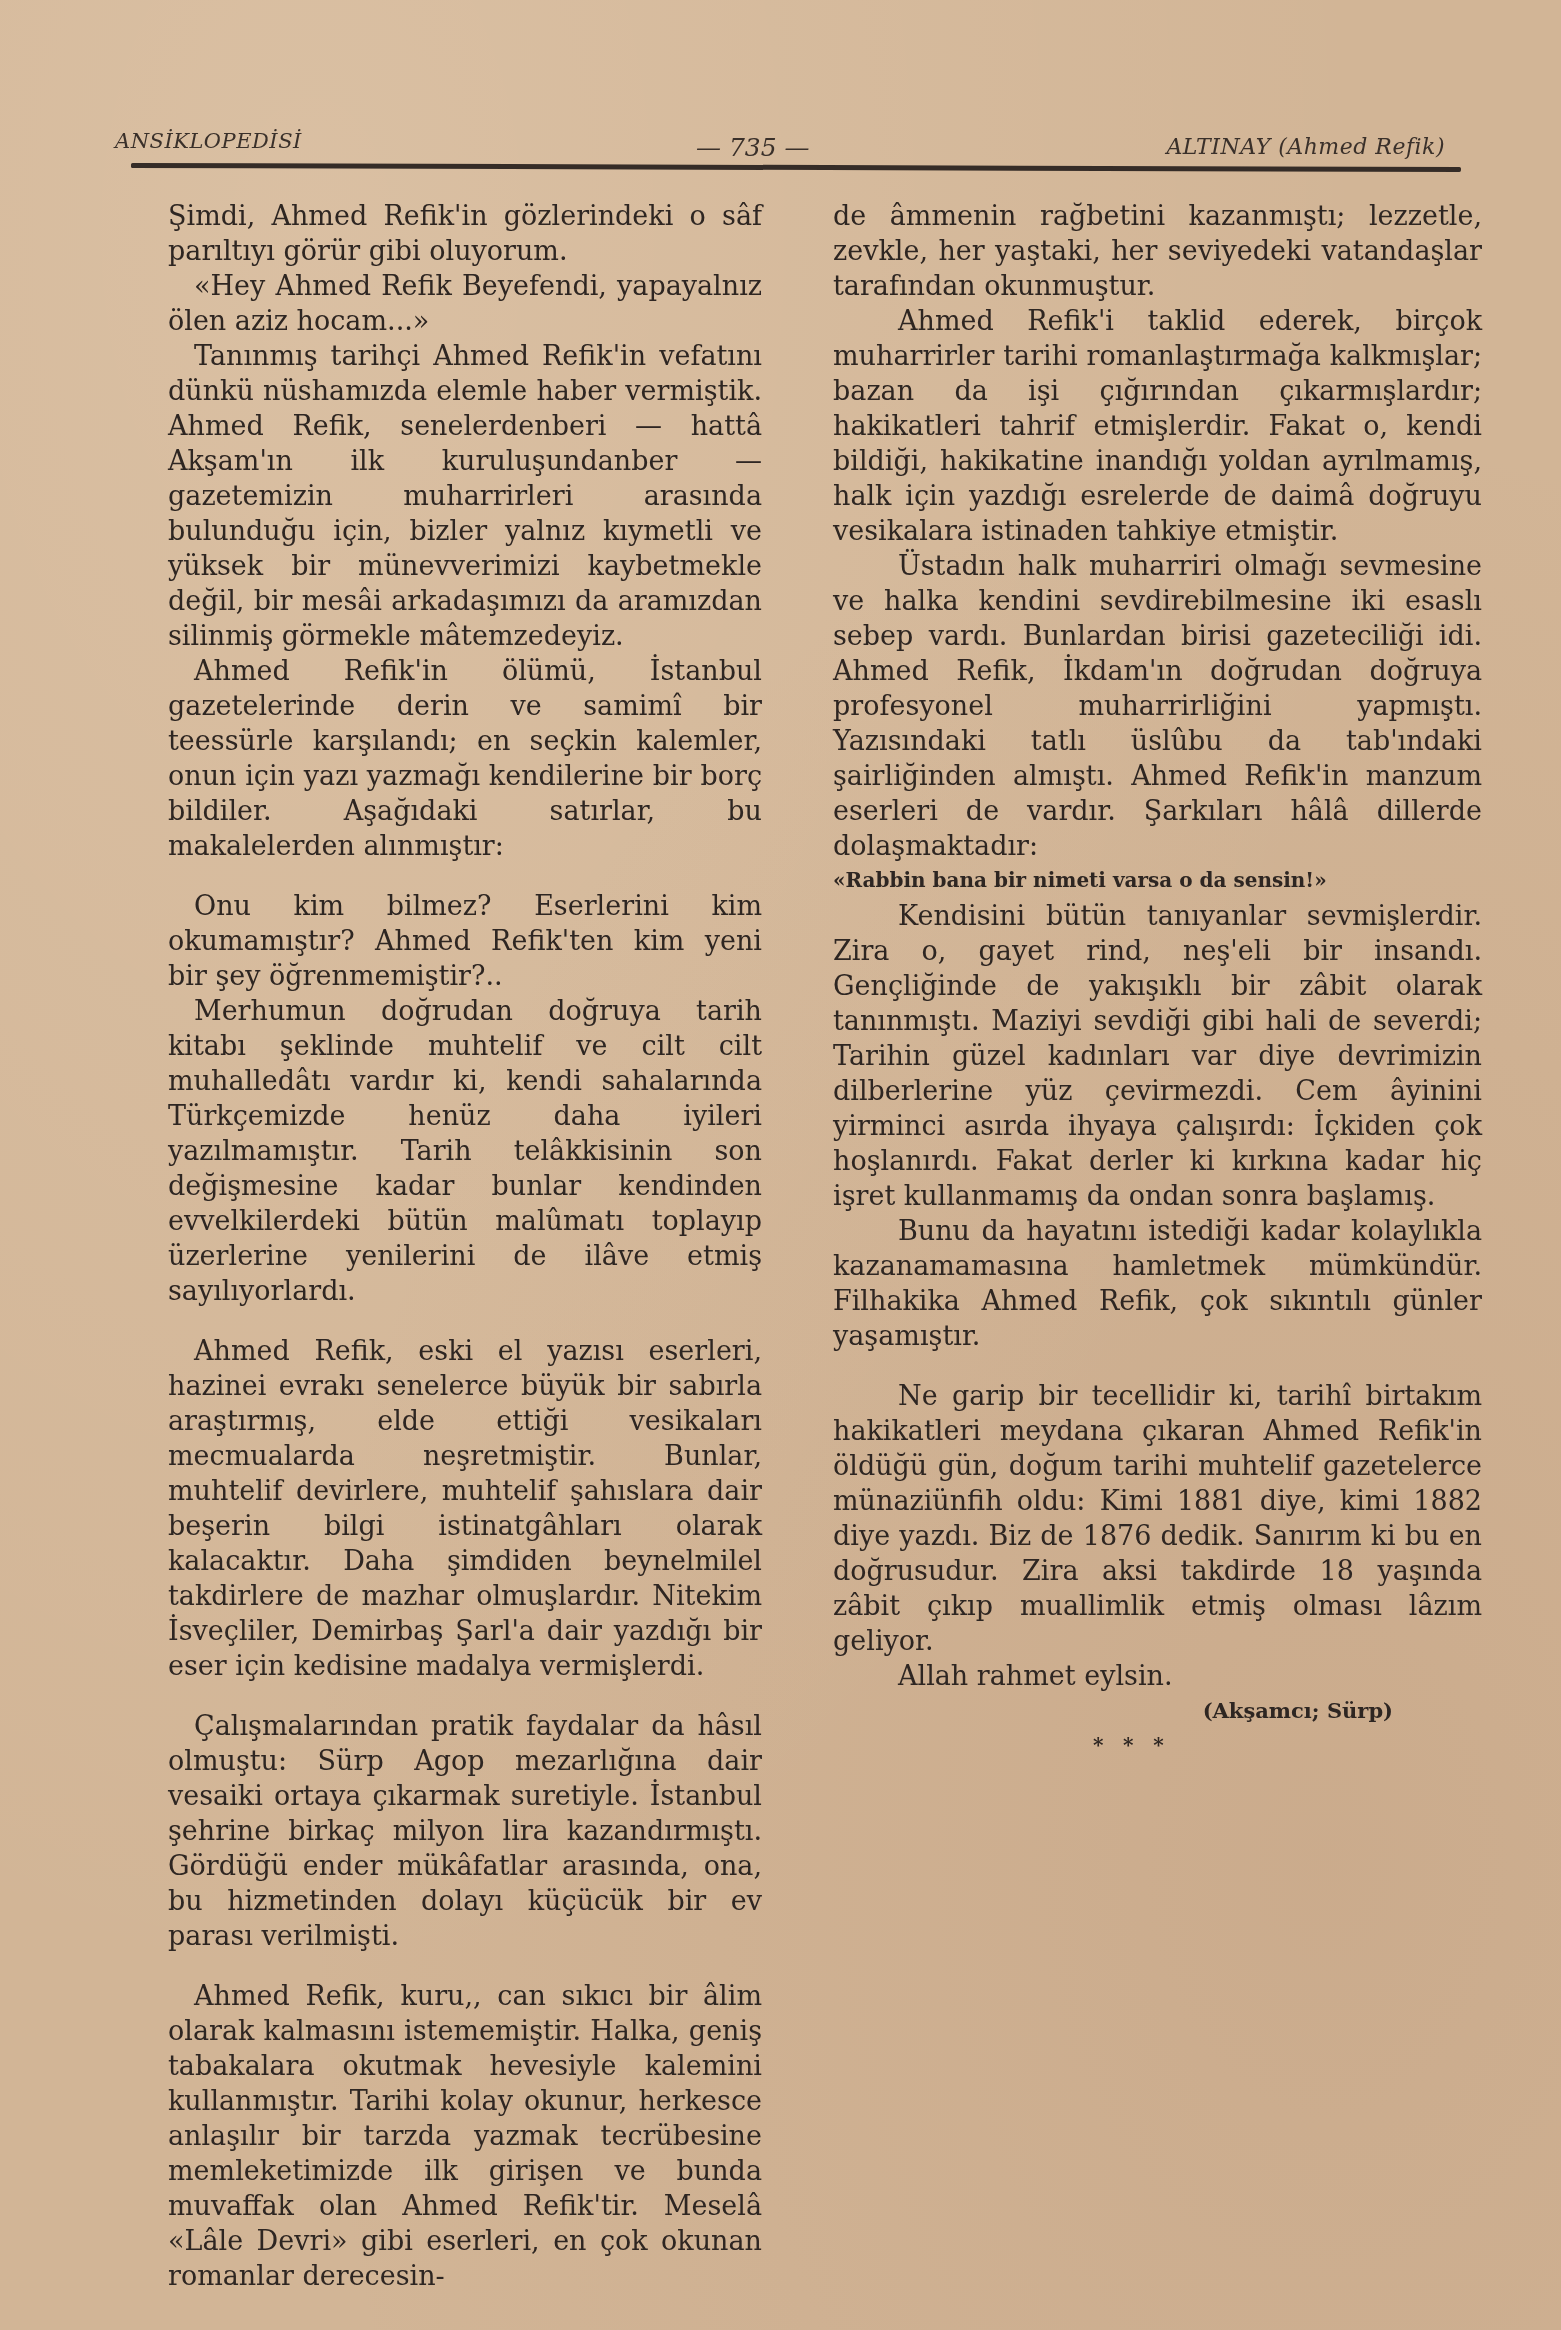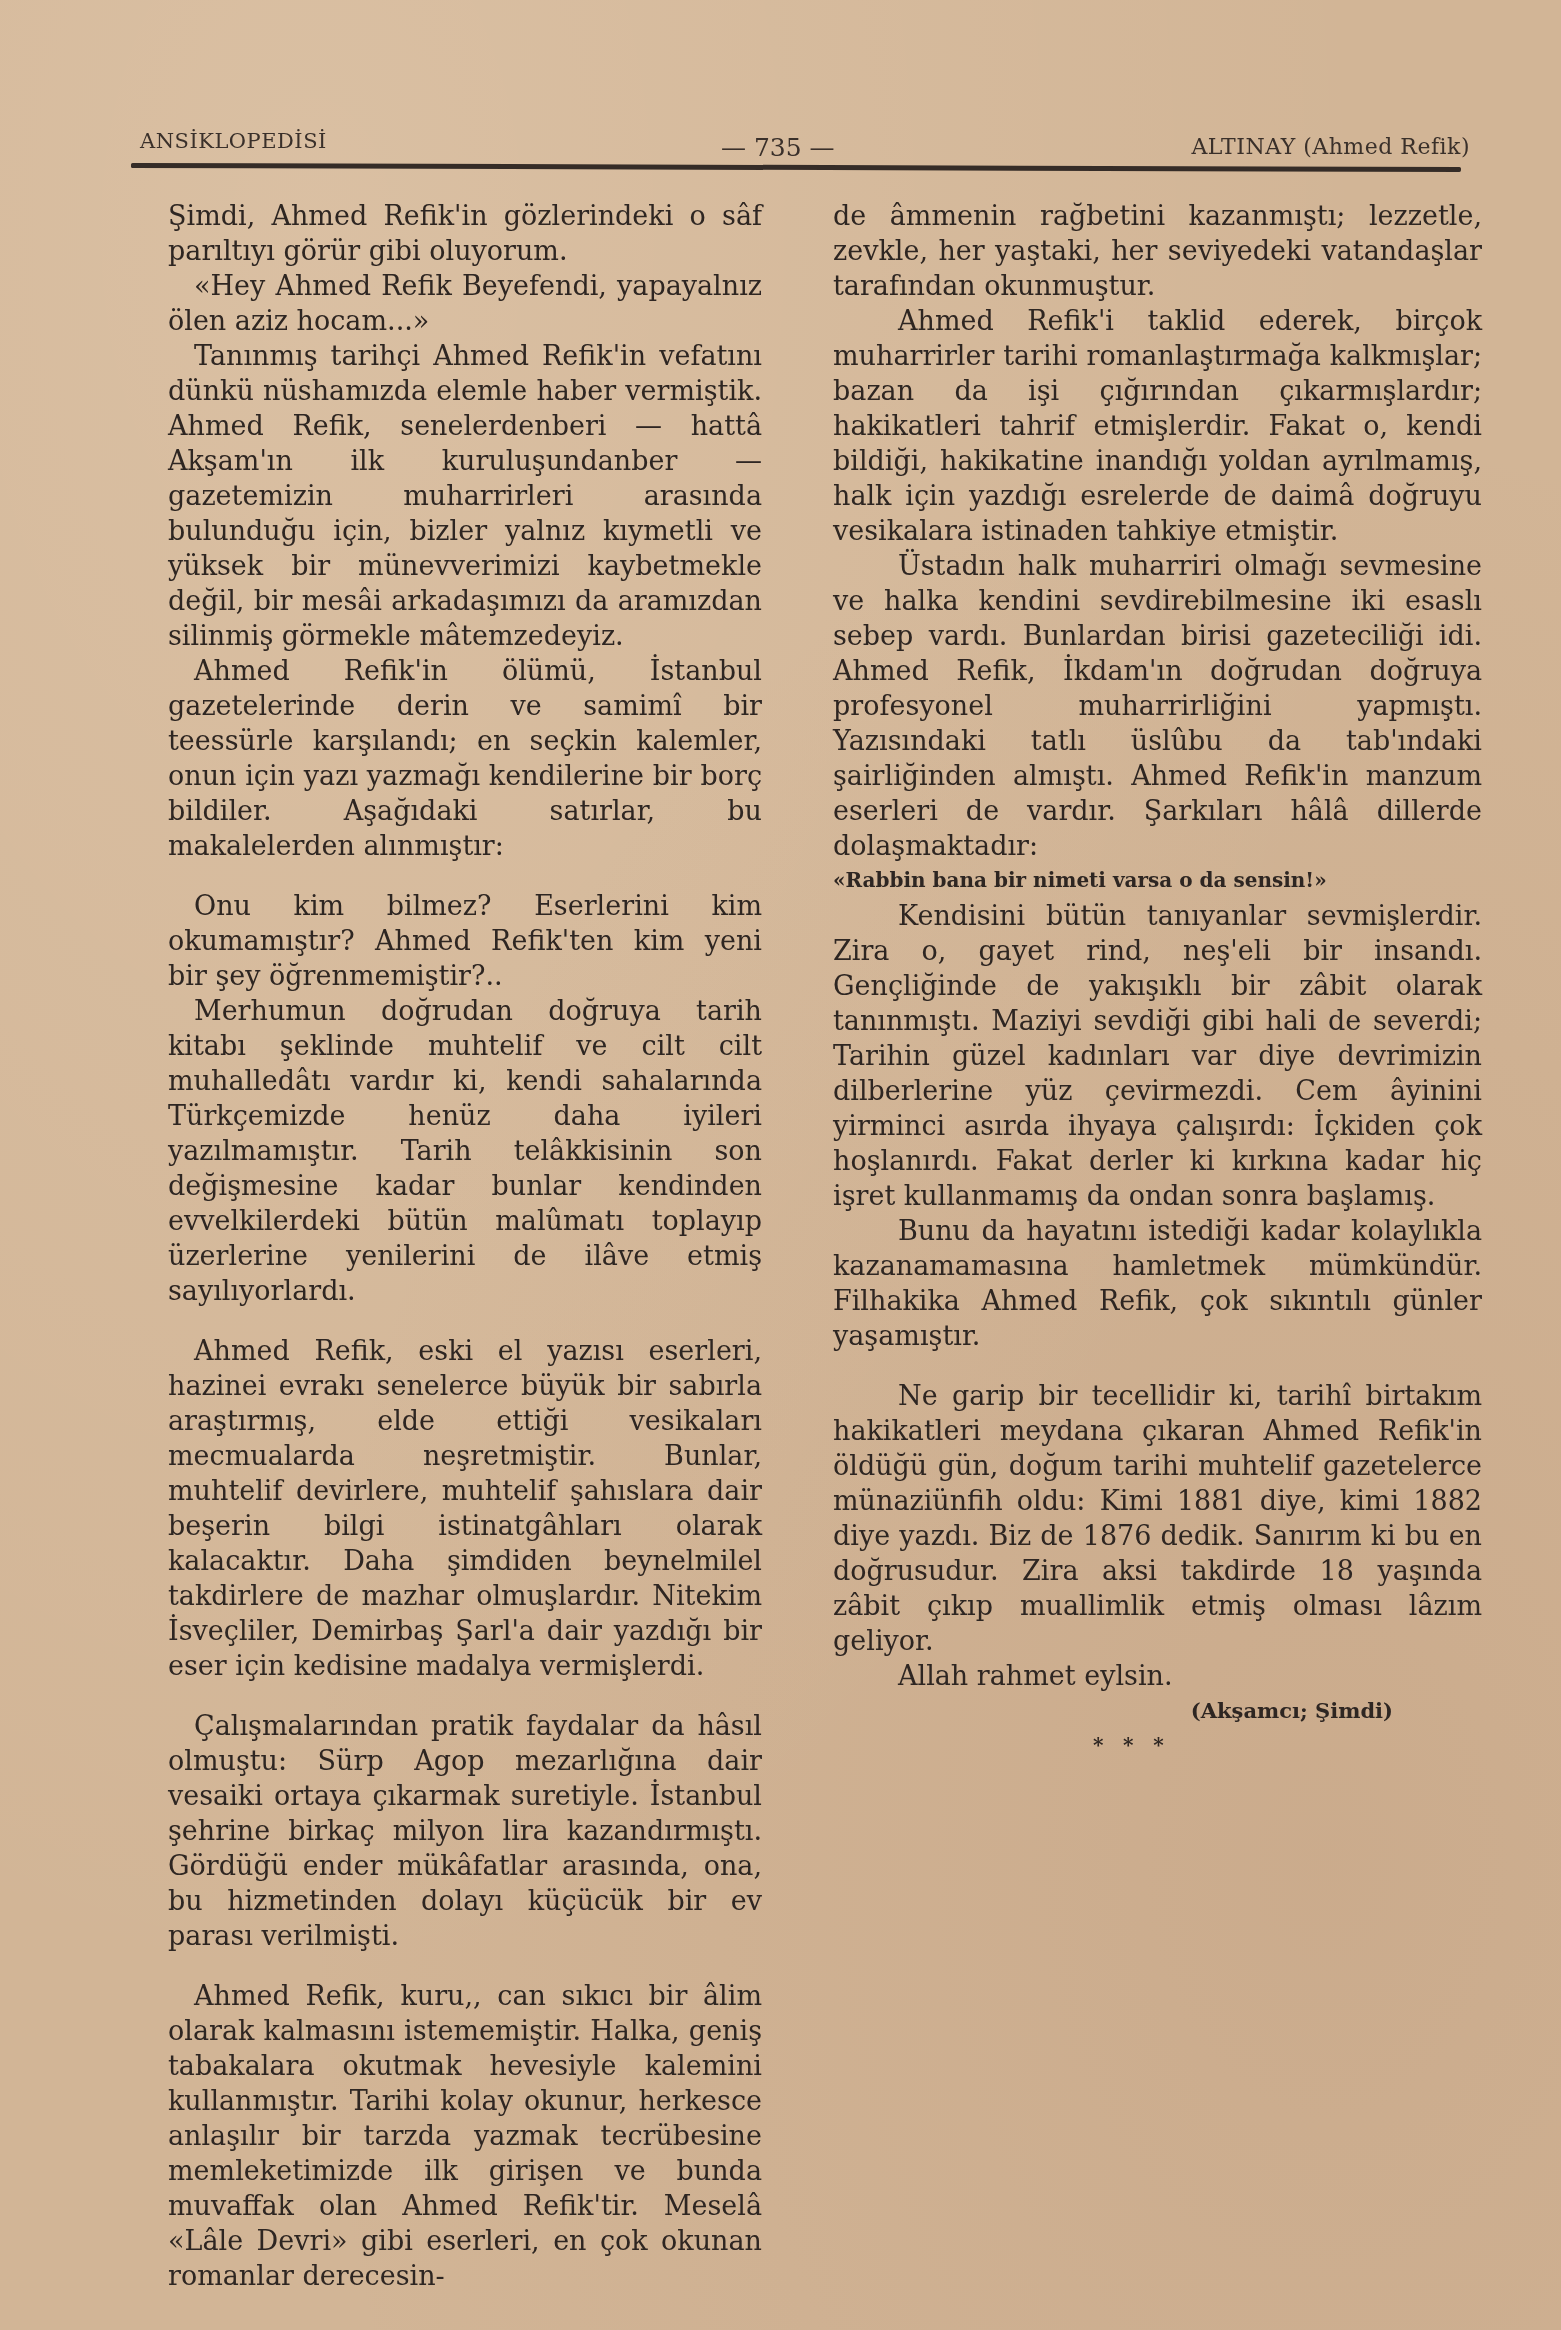--- a/index.html
+++ b/index.html
@@ -8,21 +8,21 @@
     background: #d2b596;
     background-image:
       radial-gradient(ellipse at 20% 10%, rgba(255,240,220,0.18), rgba(0,0,0,0) 60%),
       radial-gradient(ellipse at 85% 80%, rgba(150,100,70,0.12), rgba(0,0,0,0) 55%);
     font-family: "DejaVu Serif", "Liberation Serif", serif;
     color: #2e2622;
     position: relative;
     overflow: hidden;
   }
   .page-header {
-    position: absolute; left: 140px; top: 118px; width: 1330px; height: 42px;
+    position: absolute; left: 115px; top: 118px; width: 1330px; height: 42px; font-style: italic;
   }
   .hdr-left { position: absolute; left: 0; top: 10.5px; font-size: 21px; letter-spacing: 0.5px; color: #3a302a; }
   .hdr-center { position: absolute; left: 581px; top: 14.7px; font-size: 25px; color: #3a302a; }
   .hdr-right { position: absolute; right: 0; top: 15.7px; font-size: 22px; letter-spacing: 0.5px; color: #3a302a; }
   .header-rule {
     position: absolute; left: 131px; top: 163px; width: 1330px; height: 4.7px;
     background: #352c27; transform: rotate(0.17deg); transform-origin: left center;
     border-radius: 1.6px;
   }
   .column {
@@ -64,16 +64,16 @@
 
 <div class="column col-right">
   <p>de âmmenin rağbetini kazanmıştı; lezzetle, zevkle, her yaştaki, her seviyedeki vatandaşlar tarafından okunmuştur.</p>
   <p class="ind2">Ahmed Refik'i taklid ederek, birçok muharrirler tarihi romanlaştırmağa kalkmışlar; bazan da işi çığırından çıkarmışlardır; hakikatleri tahrif etmişlerdir. Fakat o, kendi bildiği, hakikatine inandığı yoldan ayrılmamış, halk için yazdığı esrelerde de daimâ doğruyu vesikalara istinaden tahkiye etmiştir.</p>
   <p class="ind2">Üstadın halk muharriri olmağı sevmesine ve halka kendini sevdirebilmesine iki esaslı sebep vardı. Bunlardan birisi gazeteciliği idi. Ahmed Refik, İkdam'ın doğrudan doğruya profesyonel muharrirliğini yapmıştı. Yazısındaki tatlı üslûbu da tab'ındaki şairliğinden almıştı. Ahmed Refik'in manzum eserleri de vardır. Şarkıları hâlâ dillerde dolaşmaktadır:</p>
   <p class="poem">«Rabbin bana bir nimeti varsa o da sensin!»</p>
   <p class="ind2">Kendisini bütün tanıyanlar sevmişlerdir. Zira o, gayet rind, neş'eli bir insandı. Gençliğinde de yakışıklı bir zâbit olarak tanınmıştı. Maziyi sevdiği gibi hali de severdi; Tarihin güzel kadınları var diye devrimizin dilberlerine yüz çevirmezdi. Cem âyinini yirminci asırda ihyaya çalışırdı: İçkiden çok hoşlanırdı. Fakat derler ki kırkına kadar hiç işret kullanmamış da ondan sonra başlamış.</p>
   <p class="ind2">Bunu da hayatını istediği kadar kolaylıkla kazanamamasına hamletmek mümkündür. Filhakika Ahmed Refik, çok sıkıntılı günler yaşamıştır.</p>
   <p class="ind2 gap">Ne garip bir tecellidir ki, tarihî birtakım hakikatleri meydana çıkaran Ahmed Refik'in öldüğü gün, doğum tarihi muhtelif gazetelerce münaziünfih oldu: Kimi 1881 diye, kimi 1882 diye yazdı. Biz de 1876 dedik. Sanırım ki bu en doğrusudur. Zira aksi takdirde 18 yaşında zâbit çıkıp muallimlik etmiş olması lâzım geliyor.</p>
   <p class="ind2">Allah rahmet eylsin.</p>
-  <p class="signature">(Akşamcı; Şimdi)</p>
+  <p class="signature">(Akşamcı; Sürp)</p>
   <p class="stars">* * *</p>
 </div>
 
 
 </body></html>

